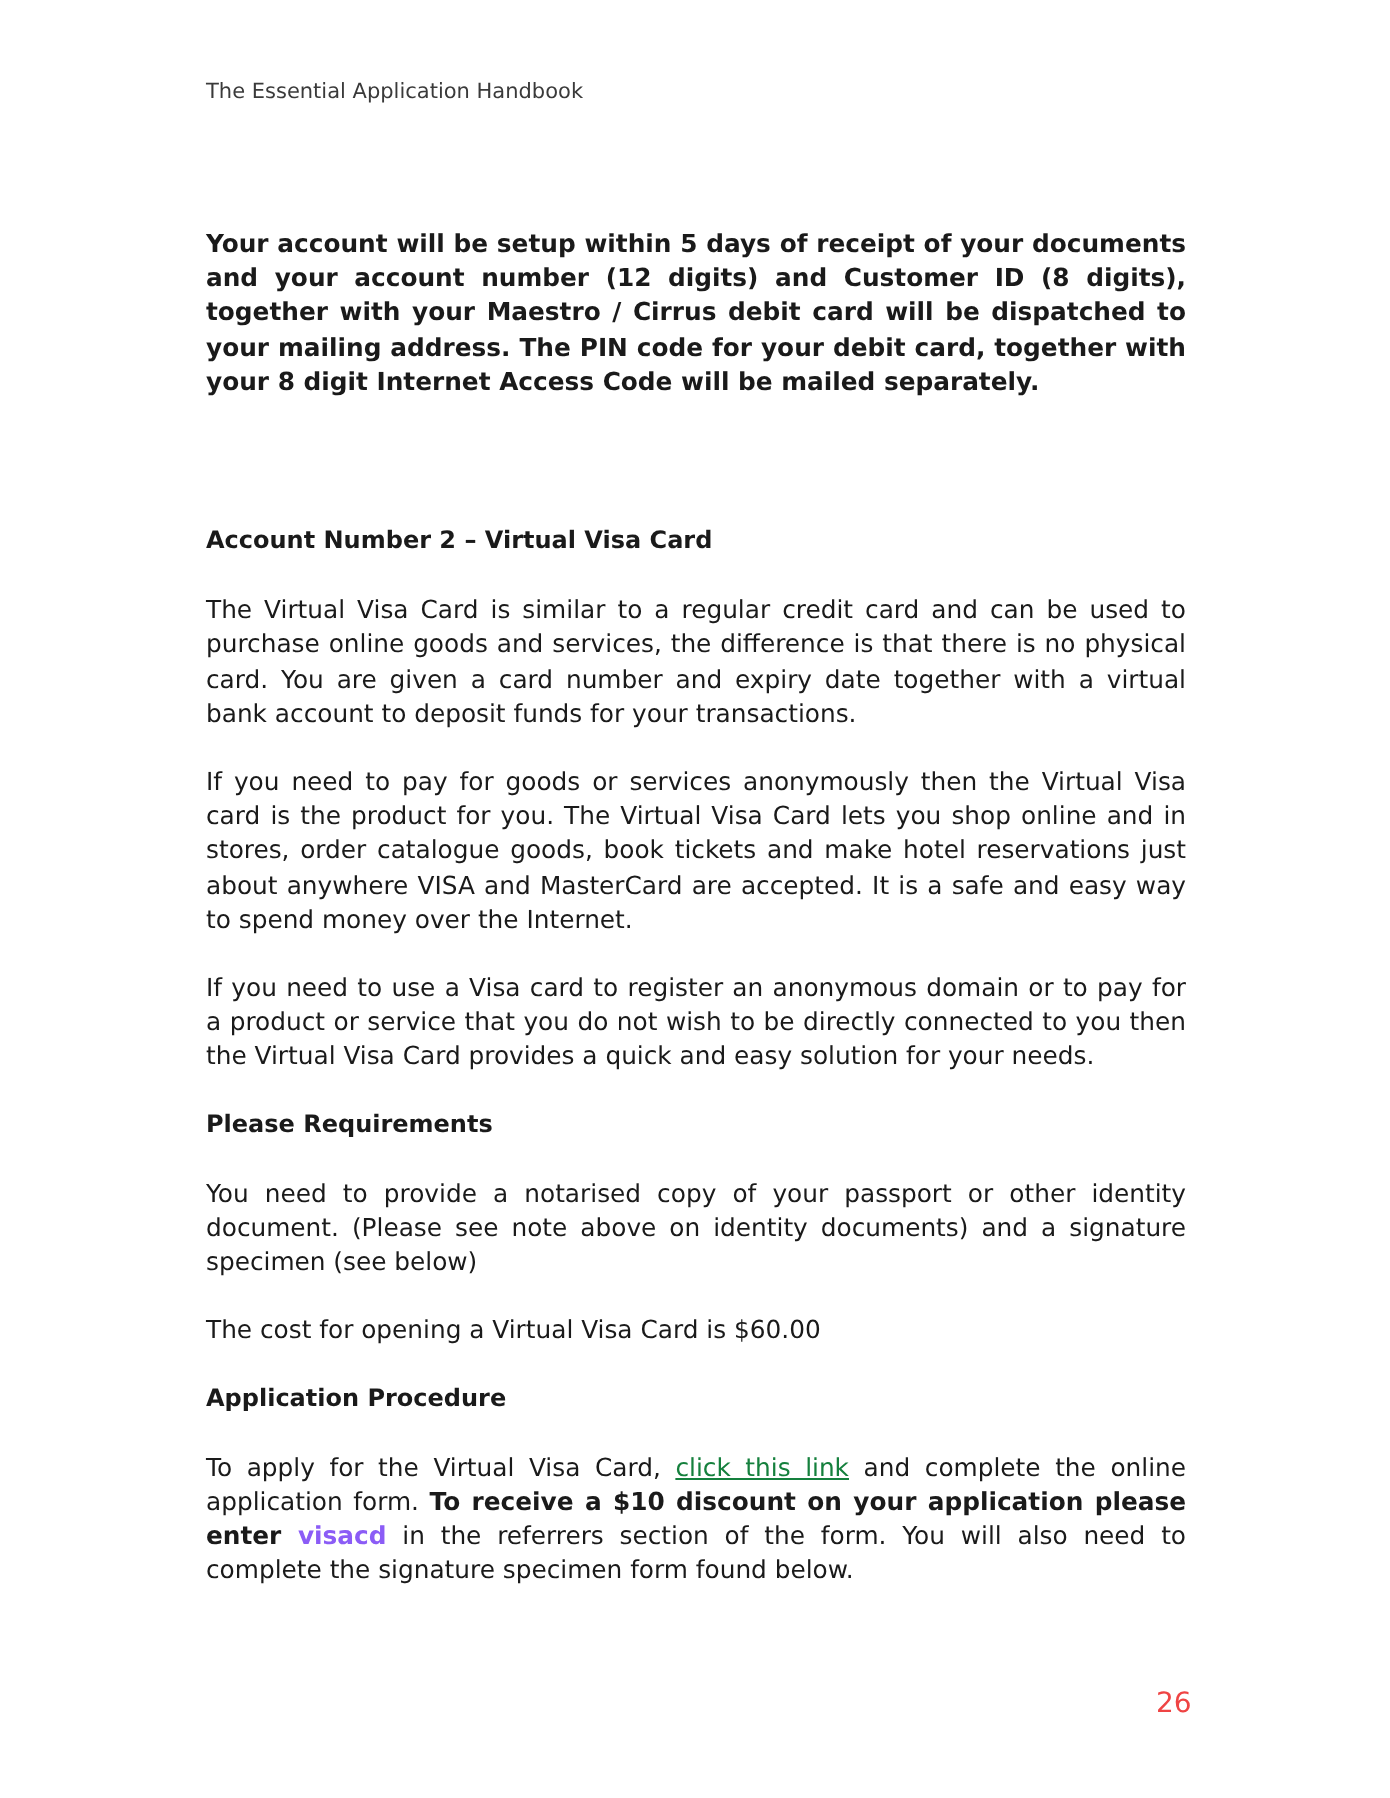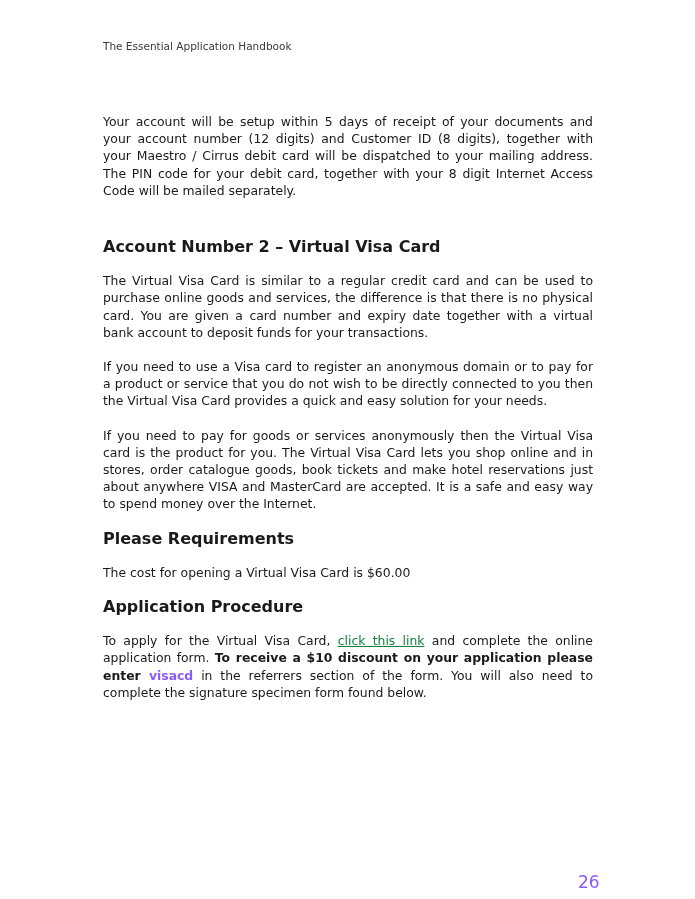--- a/index.html
+++ b/index.html
@@ -29,66 +29,67 @@
       top: 113px;
       width: 490px;
       font-size: 12.4px;
       line-height: 17.2px;
     }
     .para {
       text-align: justify;
       margin: 0 0 17px 0;
     }
     .para.first {
-      margin-bottom: 39px;
+      margin-bottom: 63px;
+      font-weight: bold;
     }
     .heading {
       font-weight: bold;
-      font-size: 16px;
+      font-size: 12px;
       margin: 0 0 17px 0;
     }
     .link {
       color: #15803d;
       text-decoration: underline;
       cursor: pointer;
     }
     .bold {
       font-weight: bold;
     }
     .code {
       font-weight: bold;
       color: #8b5cf6;
     }
     .page-number {
       position: absolute;
       left: 578px;
       top: 844px;
-      font-size: 17px;
-      color: #8b5cf6;
-      margin-top: 28px;
+      font-size: 14px;
+      color: #ef4444;
     }
   </style>
 </head>
 <body>
 
 <div class="header">The Essential Application Handbook</div>
 
 <div class="content">
   <p class="para first">Your account will be setup within 5 days of receipt of your documents and your account number (12 digits) and Customer ID (8 digits), together with your Maestro / Cirrus debit card will be dispatched to your mailing address. The PIN code for your debit card, together with your 8 digit Internet Access Code will be mailed separately.</p>
 
   <div class="heading">Account Number 2 – Virtual Visa Card</div>
 
   <p class="para">The Virtual Visa Card is similar to a regular credit card and can be used to purchase online goods and services, the difference is that there is no physical card. You are given a card number and expiry date together with a virtual bank account to deposit funds for your transactions.</p>
 
+  <p class="para">If you need to pay for goods or services anonymously then the Virtual Visa card is the product for you. The Virtual Visa Card lets you shop online and in stores, order catalogue goods, book tickets and make hotel reservations just about anywhere VISA and MasterCard are accepted. It is a safe and easy way to spend money over the Internet.</p>
+
   <p class="para">If you need to use a Visa card to register an anonymous domain or to pay for a product or service that you do not wish to be directly connected to you then the Virtual Visa Card provides a quick and easy solution for your needs.</p>
-
-  <p class="para">If you need to pay for goods or services anonymously then the Virtual Visa card is the product for you. The Virtual Visa Card lets you shop online and in stores, order catalogue goods, book tickets and make hotel reservations just about anywhere VISA and MasterCard are accepted. It is a safe and easy way to spend money over the Internet.</p>
 
   <div class="heading">Please Requirements</div>
 
+  <p class="para">You need to provide a notarised copy of your passport or other identity document. (Please see note above on identity documents) and a signature specimen (see below)</p>
 
 
   <p class="para">The cost for opening a Virtual Visa Card is $60.00</p>
 
   <div class="heading">Application Procedure</div>
 
   <p class="para"><span>To apply for the Virtual Visa Card, </span><a class="link">click this link</a><span> and complete the online application form. </span><span class="bold">To receive a $10 discount on your application please enter </span><span class="code">visacd</span><span> in the referrers section of the form. You will also need to complete the signature specimen form found below.</span></p>
 </div>
 
 <div class="page-number">26</div>

